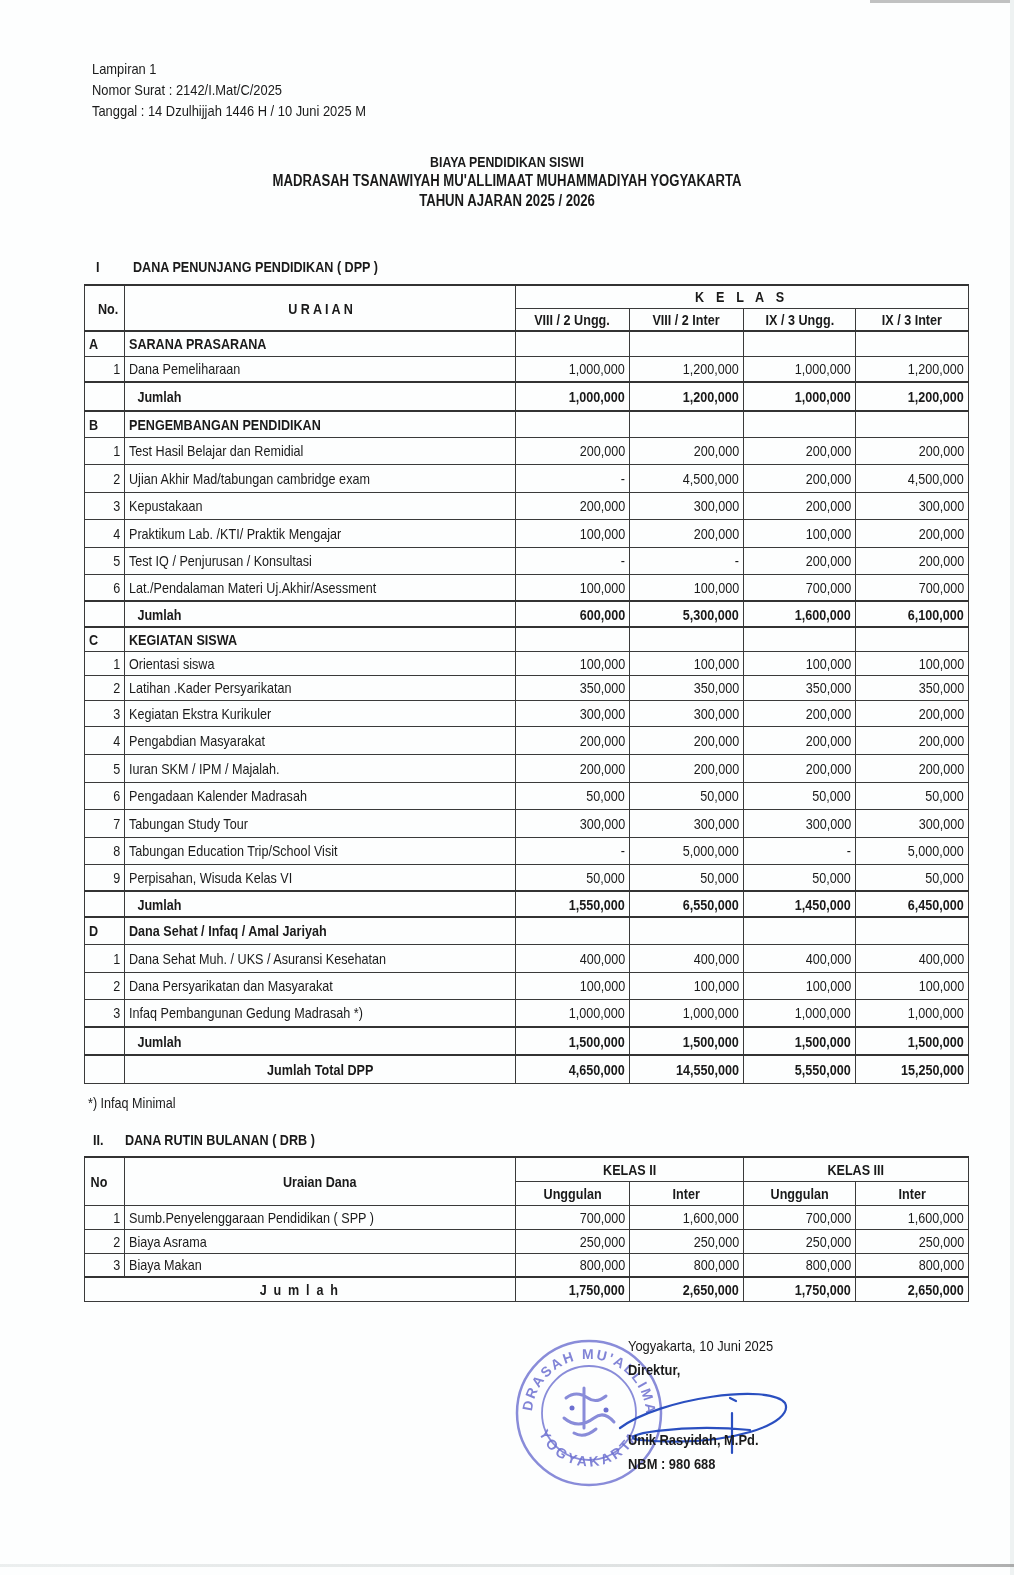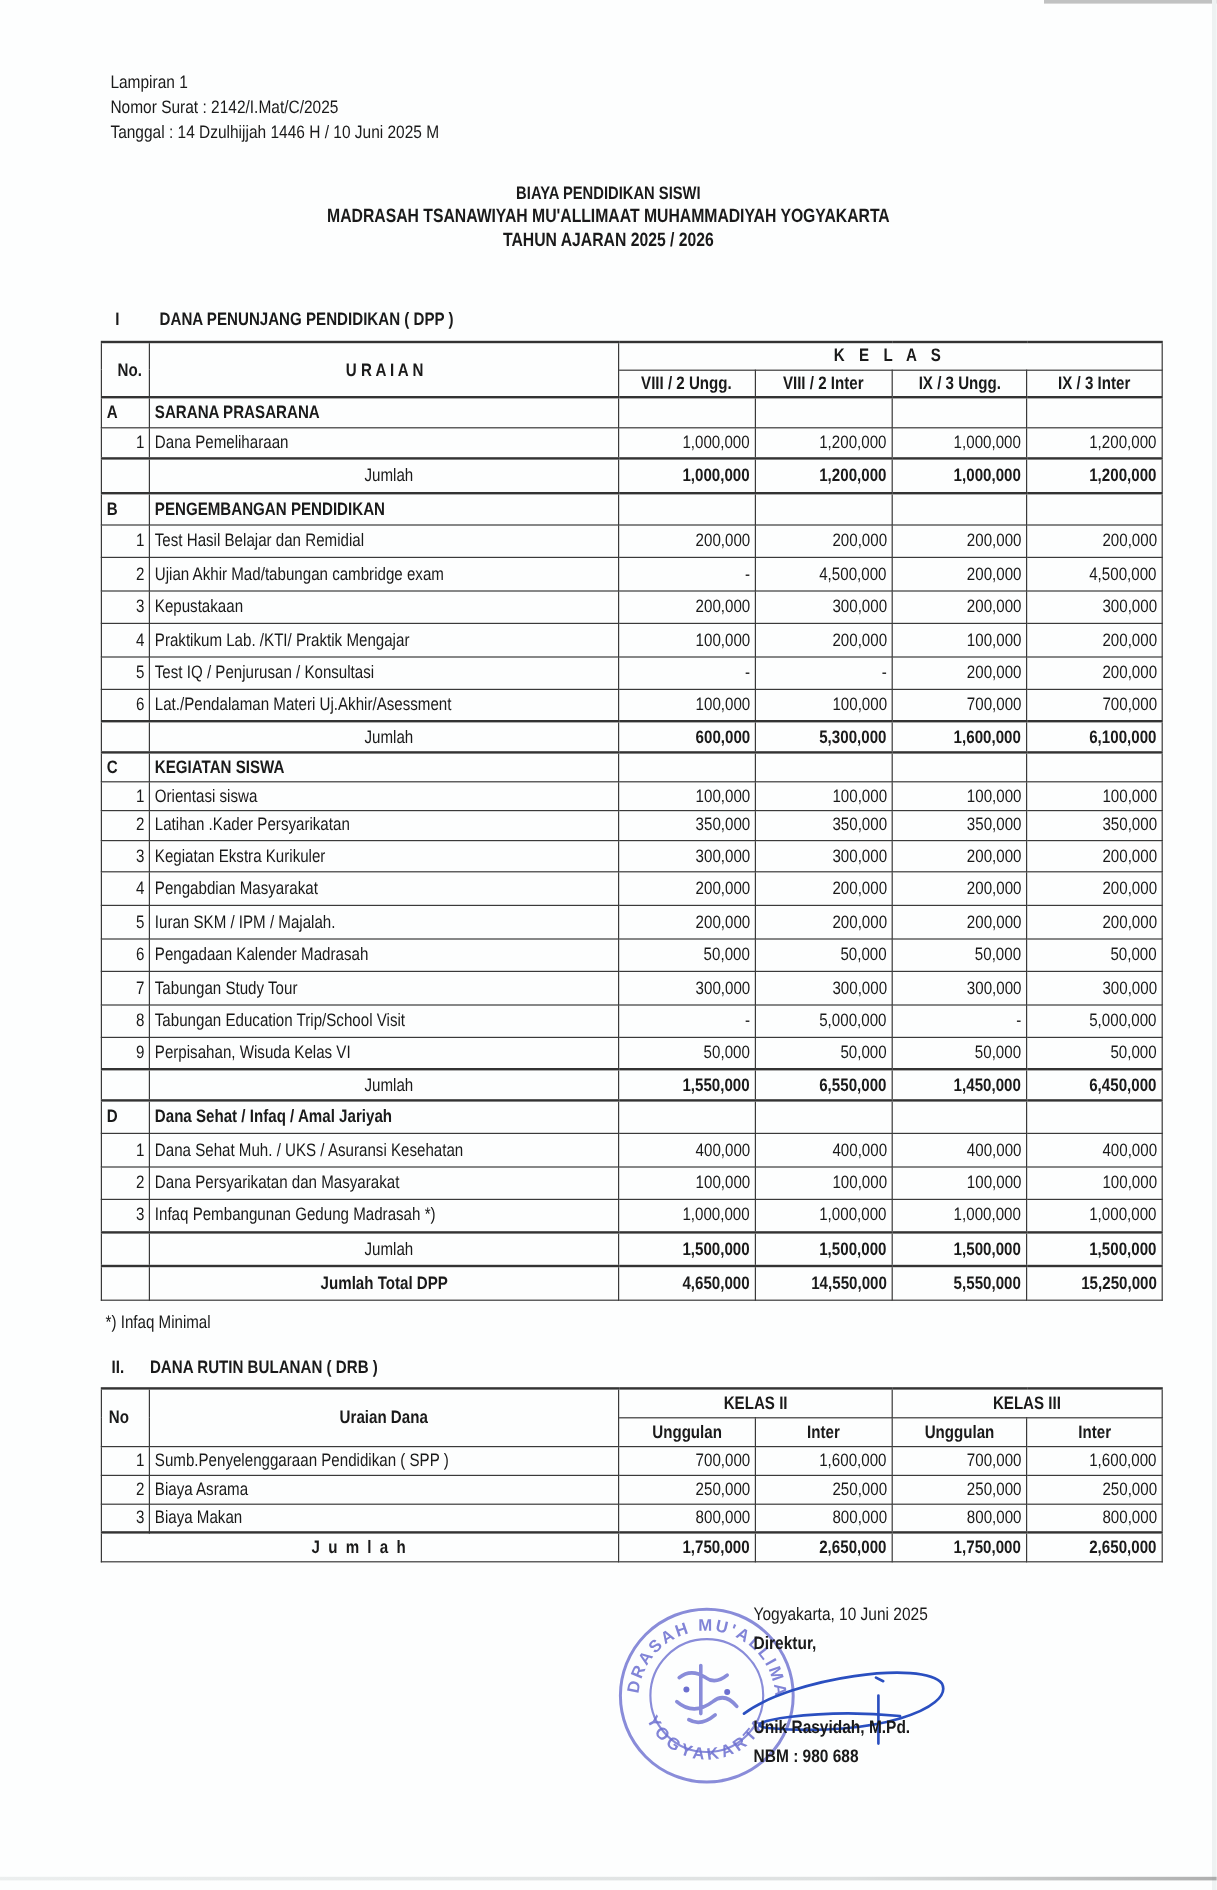--- a/index.html
+++ b/index.html
@@ -29,21 +29,21 @@
   .c-no { text-align: right; }
   .c-no.letter { text-align: left; font-weight: bold; }
   .c-label { text-align: left; }
   .c-label span.sq { transform-origin: left center; }
   .c-val { text-align: right; }
   .c-val span.sq { transform-origin: right center; }
   .c-no span.sq { transform-origin: right center; }
   .c-no.letter span.sq { transform-origin: left center; }
   .hdr { text-align: center; font-weight: bold; }
   .bold { font-weight: bold; }
-  .jumlah-label { text-align: center; font-weight: normal; }
+  .jumlah-label { text-align: left; font-weight: bold; }
   .jumlah-label span.sq { transform-origin: right center; }
   .spaced { letter-spacing: 5px; }
   tr.thick-top td { border-top: 2.5px solid #333; }
 
   .footnote { position: absolute; left: 88px; top: 1094px; font-size: 15px; transform: scaleX(.84); transform-origin: left top; }
 
   .signature { position: absolute; left: 628px; top: 1334px; font-size: 15px; line-height: 24px; transform: scaleX(.86); transform-origin: left top; white-space: nowrap; }
   .sig-title { font-weight: bold; }
   .sig-name { font-weight: bold; margin-top: 46px; }
   .sig-id { font-weight: bold; }

